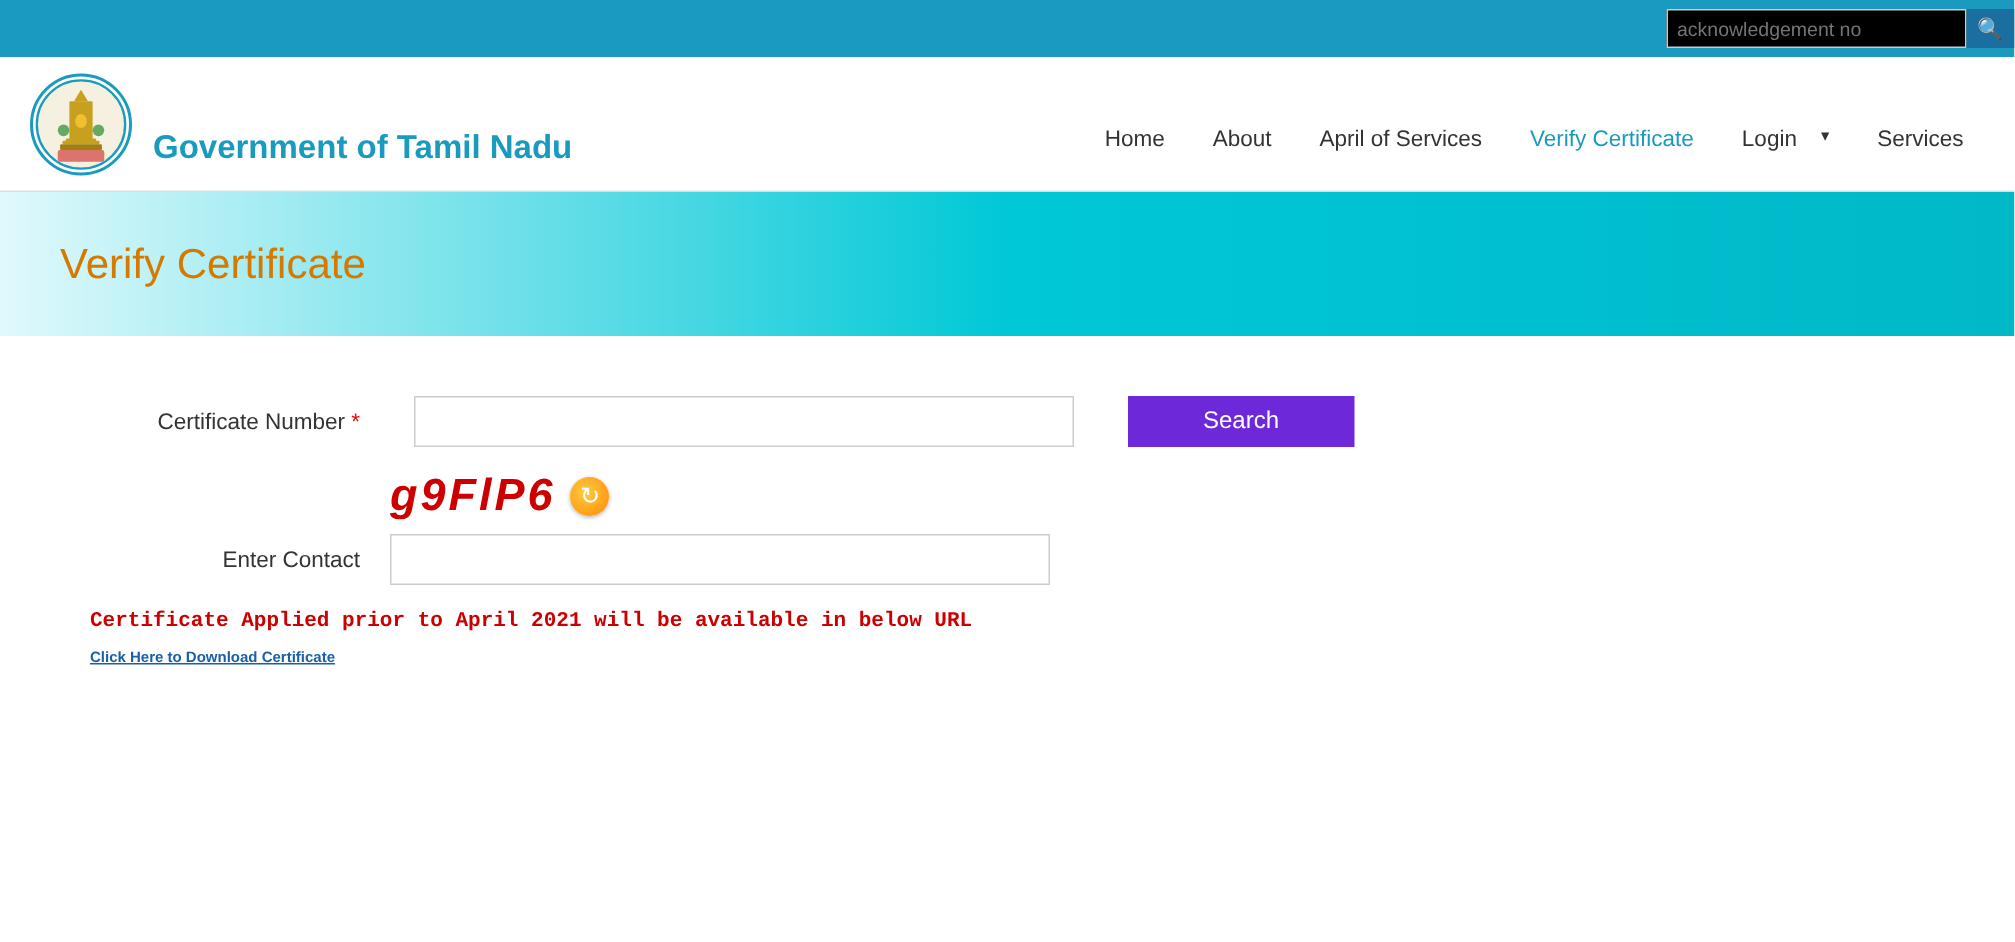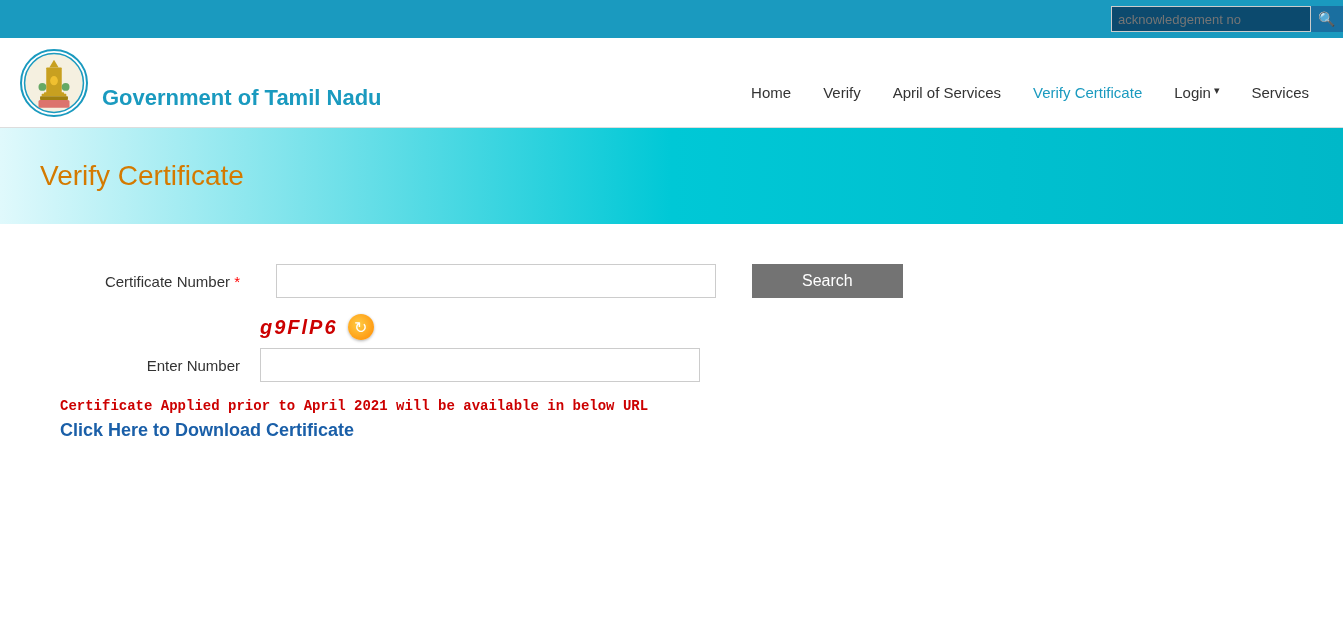--- a/index.html
+++ b/index.html
@@ -18,21 +18,21 @@
       display: flex;
       align-items: center;
     }
     .top-search-input {
       height: 26px;
       width: 200px;
       border: 1px solid #ccc;
       padding: 2px 6px;
       font-size: 13px;
       outline: none;
-      background: #0c4a6e;
+      background: #000000;
       color: #999;
     }
     .top-search-btn {
       height: 26px;
       width: 32px;
       background: #1a6fa0;
       border: none;
       cursor: pointer;
       display: flex;
       align-items: center;
@@ -101,21 +101,21 @@
       padding: 6px 14px;
       color: #333;
       font-size: 15px;
       cursor: pointer;
       text-decoration: none;
       white-space: nowrap;
     }
     .nav-item.active { color: #1a9abf; }
     .nav-dropdown {
       display: flex;
-      gap: 3px;
+      gap: 16px;
     }
     .nav-caret {
       font-size: 11px;
       color: #333;
     }
 
     
     .hero-banner {
       background: linear-gradient(to right, #e0f9fc, #00c8d6, #00b8c8);
       padding: 32px 40px;
@@ -155,41 +155,41 @@
     .form-input {
       flex: 1;
       max-width: 440px;
       height: 34px;
       border: 1px solid #ccc;
       padding: 4px 8px;
       font-size: 14px;
       outline: none;
     }
     .search-btn {
-      background: #737373;
+      background: #6d28d9;
       color: #fff;
       border: none;
       padding: 8px 50px;
       font-size: 16px;
       cursor: pointer;
       height: 34px;
       display: flex;
       align-items: center;
     }
 
     
     .captcha-row {
       display: flex;
       align-items: center;
       gap: 10px;
       margin-bottom: 8px;
       margin-left: 200px;
     }
     .captcha-text {
-      font-size: 20px;
+      font-size: 30px;
       font-style: italic;
       font-weight: bold;
       color: #cc0000;
       letter-spacing: 2px;
     }
     
     .refresh-circle {
       width: 26px;
       height: 26px;
       border-radius: 50%;
@@ -210,22 +210,23 @@
     }
 
     .note-text {
       font-size: 14px;
       color: #cc0000;
       font-weight: bold;
       margin-bottom: 6px;
       font-family: Liberation Mono, monospace;
     }
     .link-text {
-      font-size: 18px;
+      font-size: 10px;
       color: #1a5fa8;
+      text-decoration: underline;
       cursor: pointer;
       font-weight: bold;
     }
   </style>
 </head>
 <body>
 
 <div class="top-bar">
   <form class="top-search-form">
     <input class="top-search-input" type="text" placeholder="acknowledgement no" style="">
@@ -258,21 +259,21 @@
         <rect x="20" y="62" width="40" height="10" fill="#cc2020" rx="2" opacity="0.6"></rect>
       </svg>
     </div>
     <div class="site-title">
       <span class="site-title-main">Government of Tamil Nadu</span>
     </div>
   </div>
 
   <nav class="nav">
     <a class="nav-item">Home</a>
-    <a class="nav-item">Verify</a>
+    <a class="nav-item">About</a>
     <a class="nav-item">April of Services</a>
     <a class="nav-item active">Verify Certificate</a>
     <a class="nav-item nav-dropdown">
       <span>Login</span>
       <span class="nav-caret">▾</span>
     </a>
     <a class="nav-item">Services</a>
   </nav>
 </div>
 
@@ -296,21 +297,21 @@
     
     <div class="captcha-row">
       <span class="captcha-text">g9FlP6</span>
       <div class="refresh-circle">
         <span>↻</span>
       </div>
     </div>
 
     
     <div class="form-row captcha-input-row">
-      <label class="form-label">Enter Number</label>
+      <label class="form-label">Enter Contact</label>
       <input class="form-input" type="text" style="">
     </div>
 
     
     <p class="note-text">Certificate Applied prior to April 2021 will be available in below URL</p>
     
     <a class="link-text">Click Here to Download Certificate</a>
 
   </div>
 </div>

